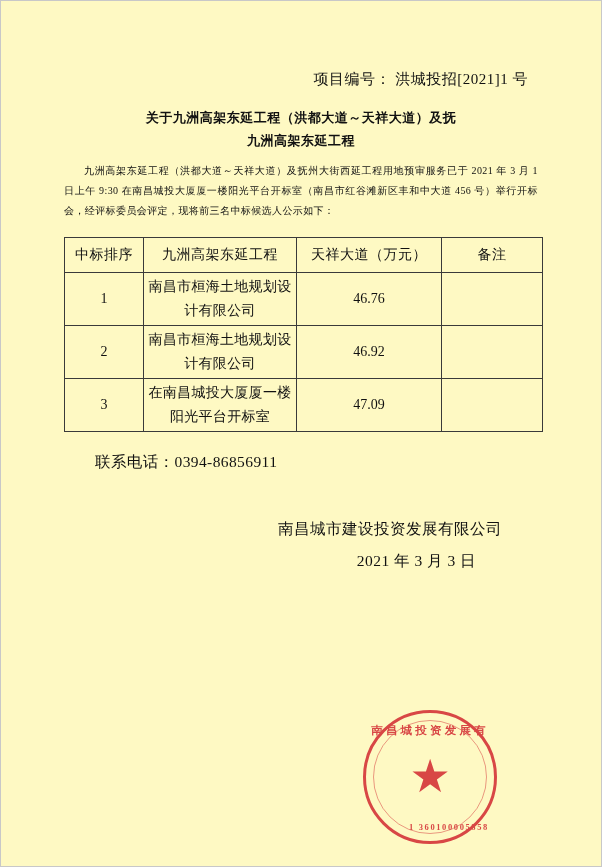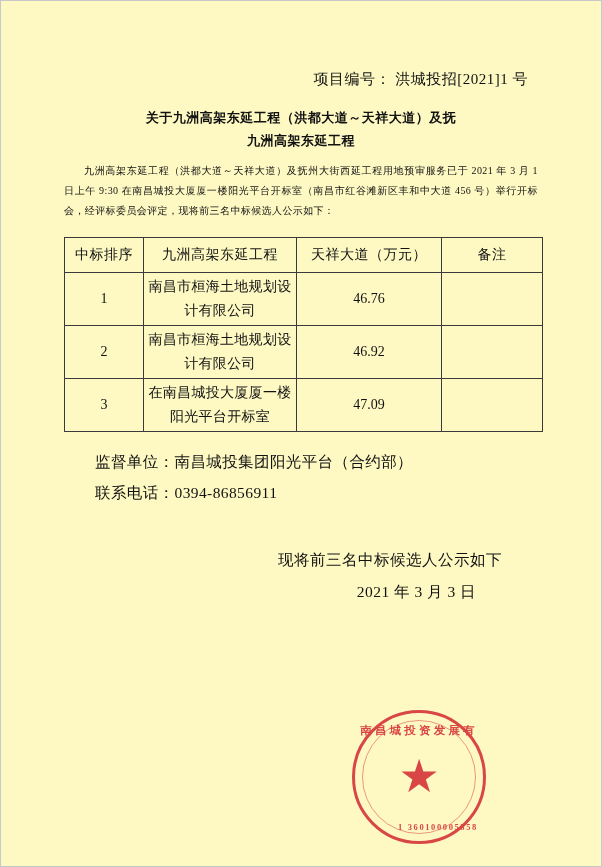--- a/index.html
+++ b/index.html
@@ -119,21 +119,21 @@
     line-height: 2.1;
     letter-spacing: 0.5px;
   }
   .sig-date {
     padding-right: 26px;
   }
 
   
   .seal {
     position: absolute;
-    left: 352px;
+    left: 363px;
     top: 710px;
     width: 128px;
     height: 128px;
     border-radius: 50%;
     border: 3px solid #d0212a;
     color: #d0212a;
     opacity: 0.82;
     pointer-events: none;
   }
   .seal .star {
@@ -216,26 +216,25 @@
           <td>3</td>
           <td class="name-cell">在南昌城投大厦厦一楼阳光平台开标室</td>
           <td>47.09</td>
           <td></td>
         </tr>
       </tbody>
     </table>
 
 
     <div class="footer-block">
-      <div class="footer-line">监督单位：南昌城投集团阳光平台（合约部）</div>
       <div class="footer-line">联系电话：0394-86856911</div>
     </div>
 
     <div class="signature">
-      <div class="sig-line">现将前三名中标候选人公示如下</div>
+      <div class="sig-line">南昌城市建设投资发展有限公司</div>
       <div class="sig-line sig-date">2021 年 3 月 3 日</div>
     </div>
 
   </div>
 
   <div class="seal">
     <div class="seal-inner-ring"></div>
     <div class="arc-top">南昌城投资发展有</div>
     <div class="star">★</div>
     <div class="arc-bottom">1 360100005858</div>

